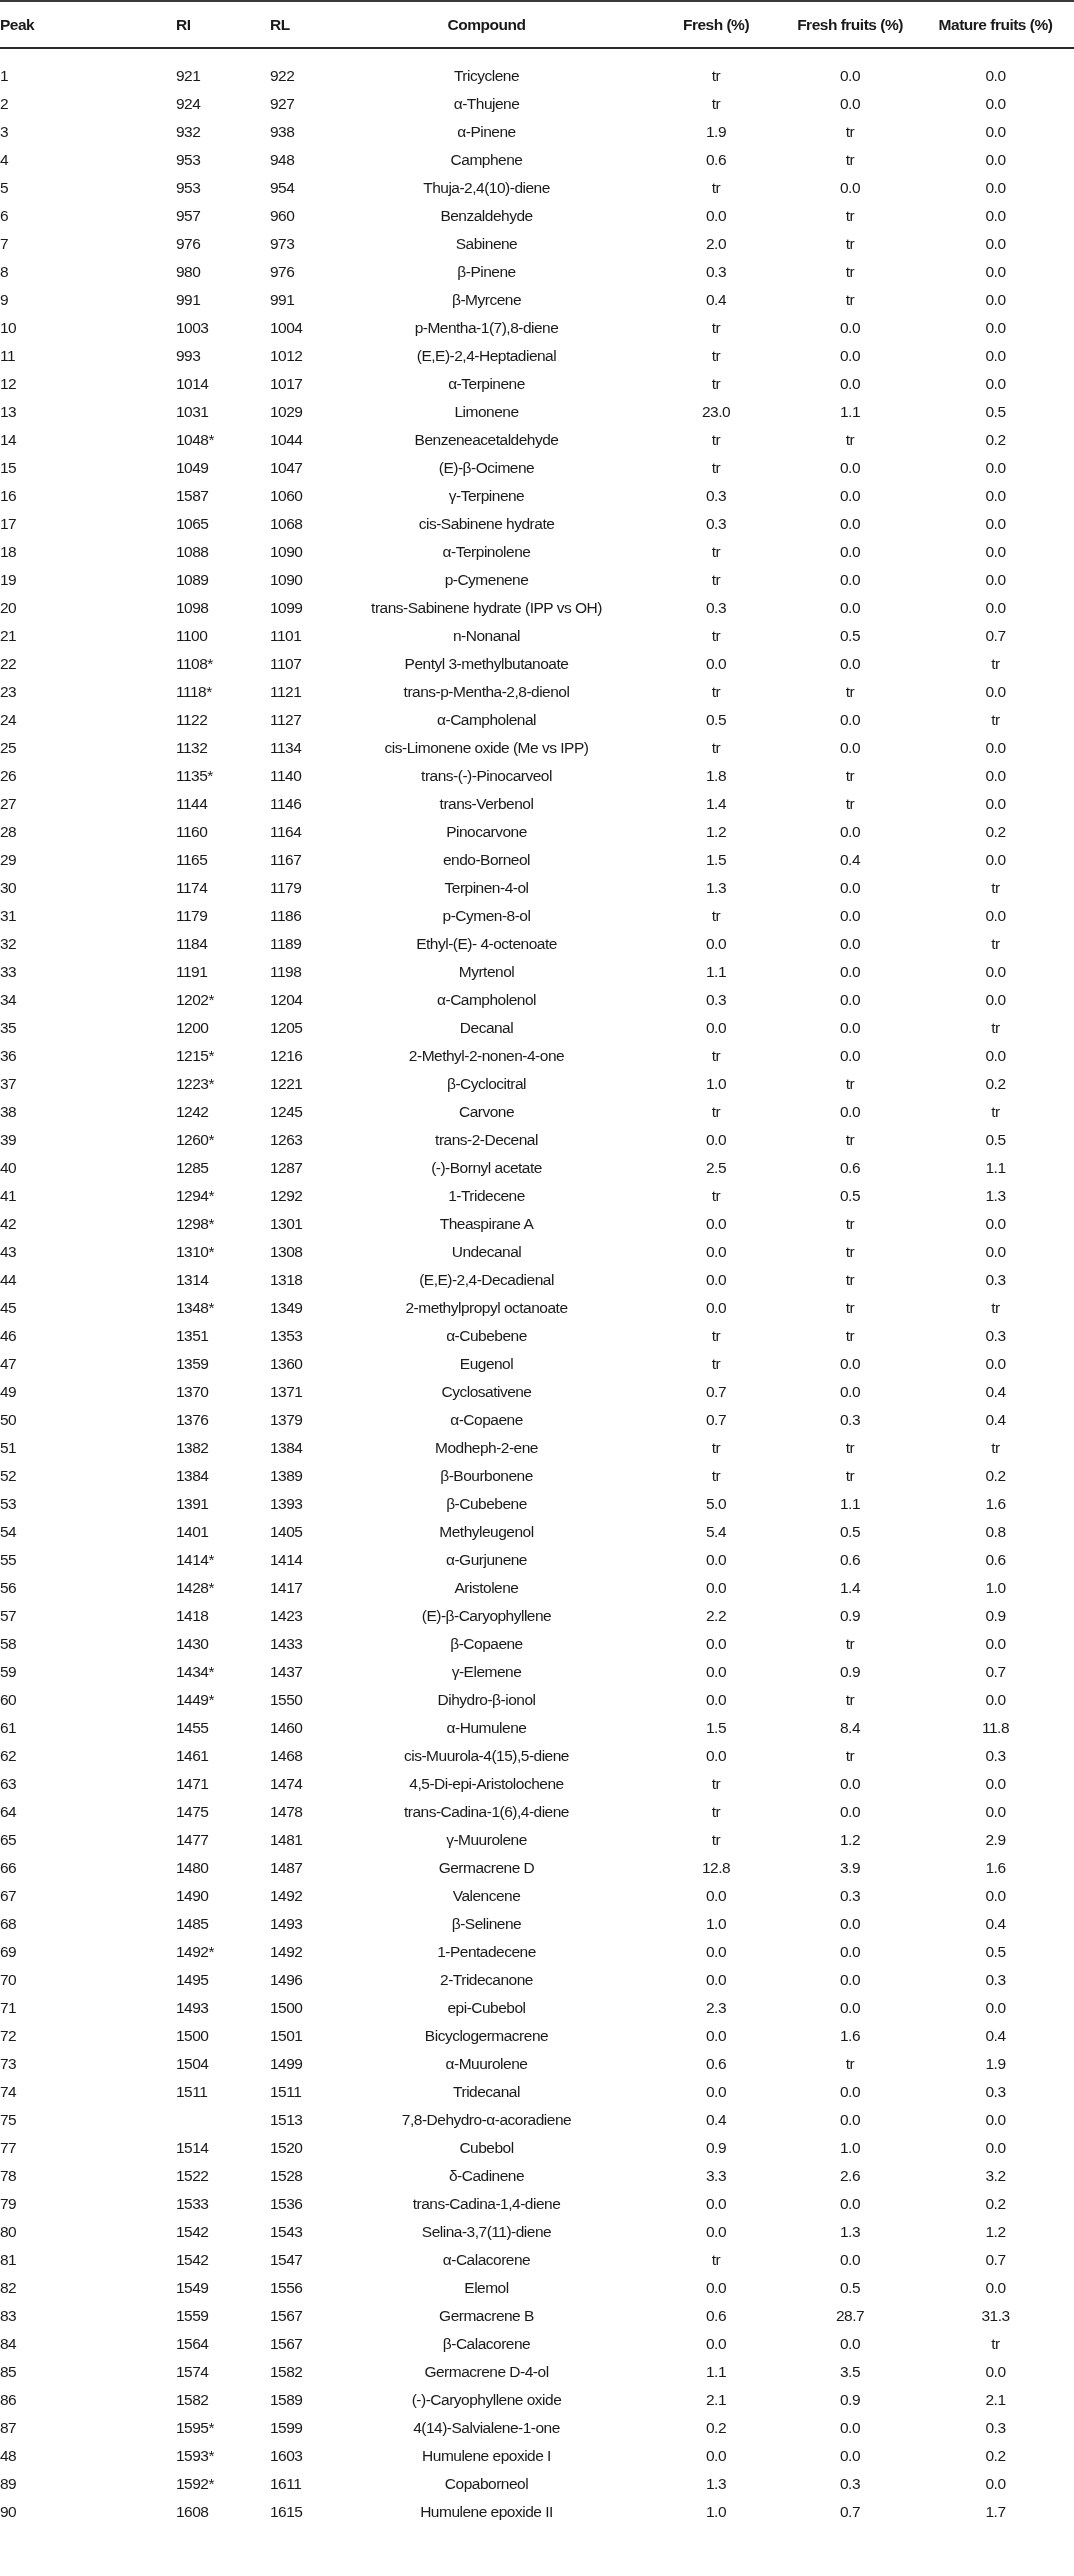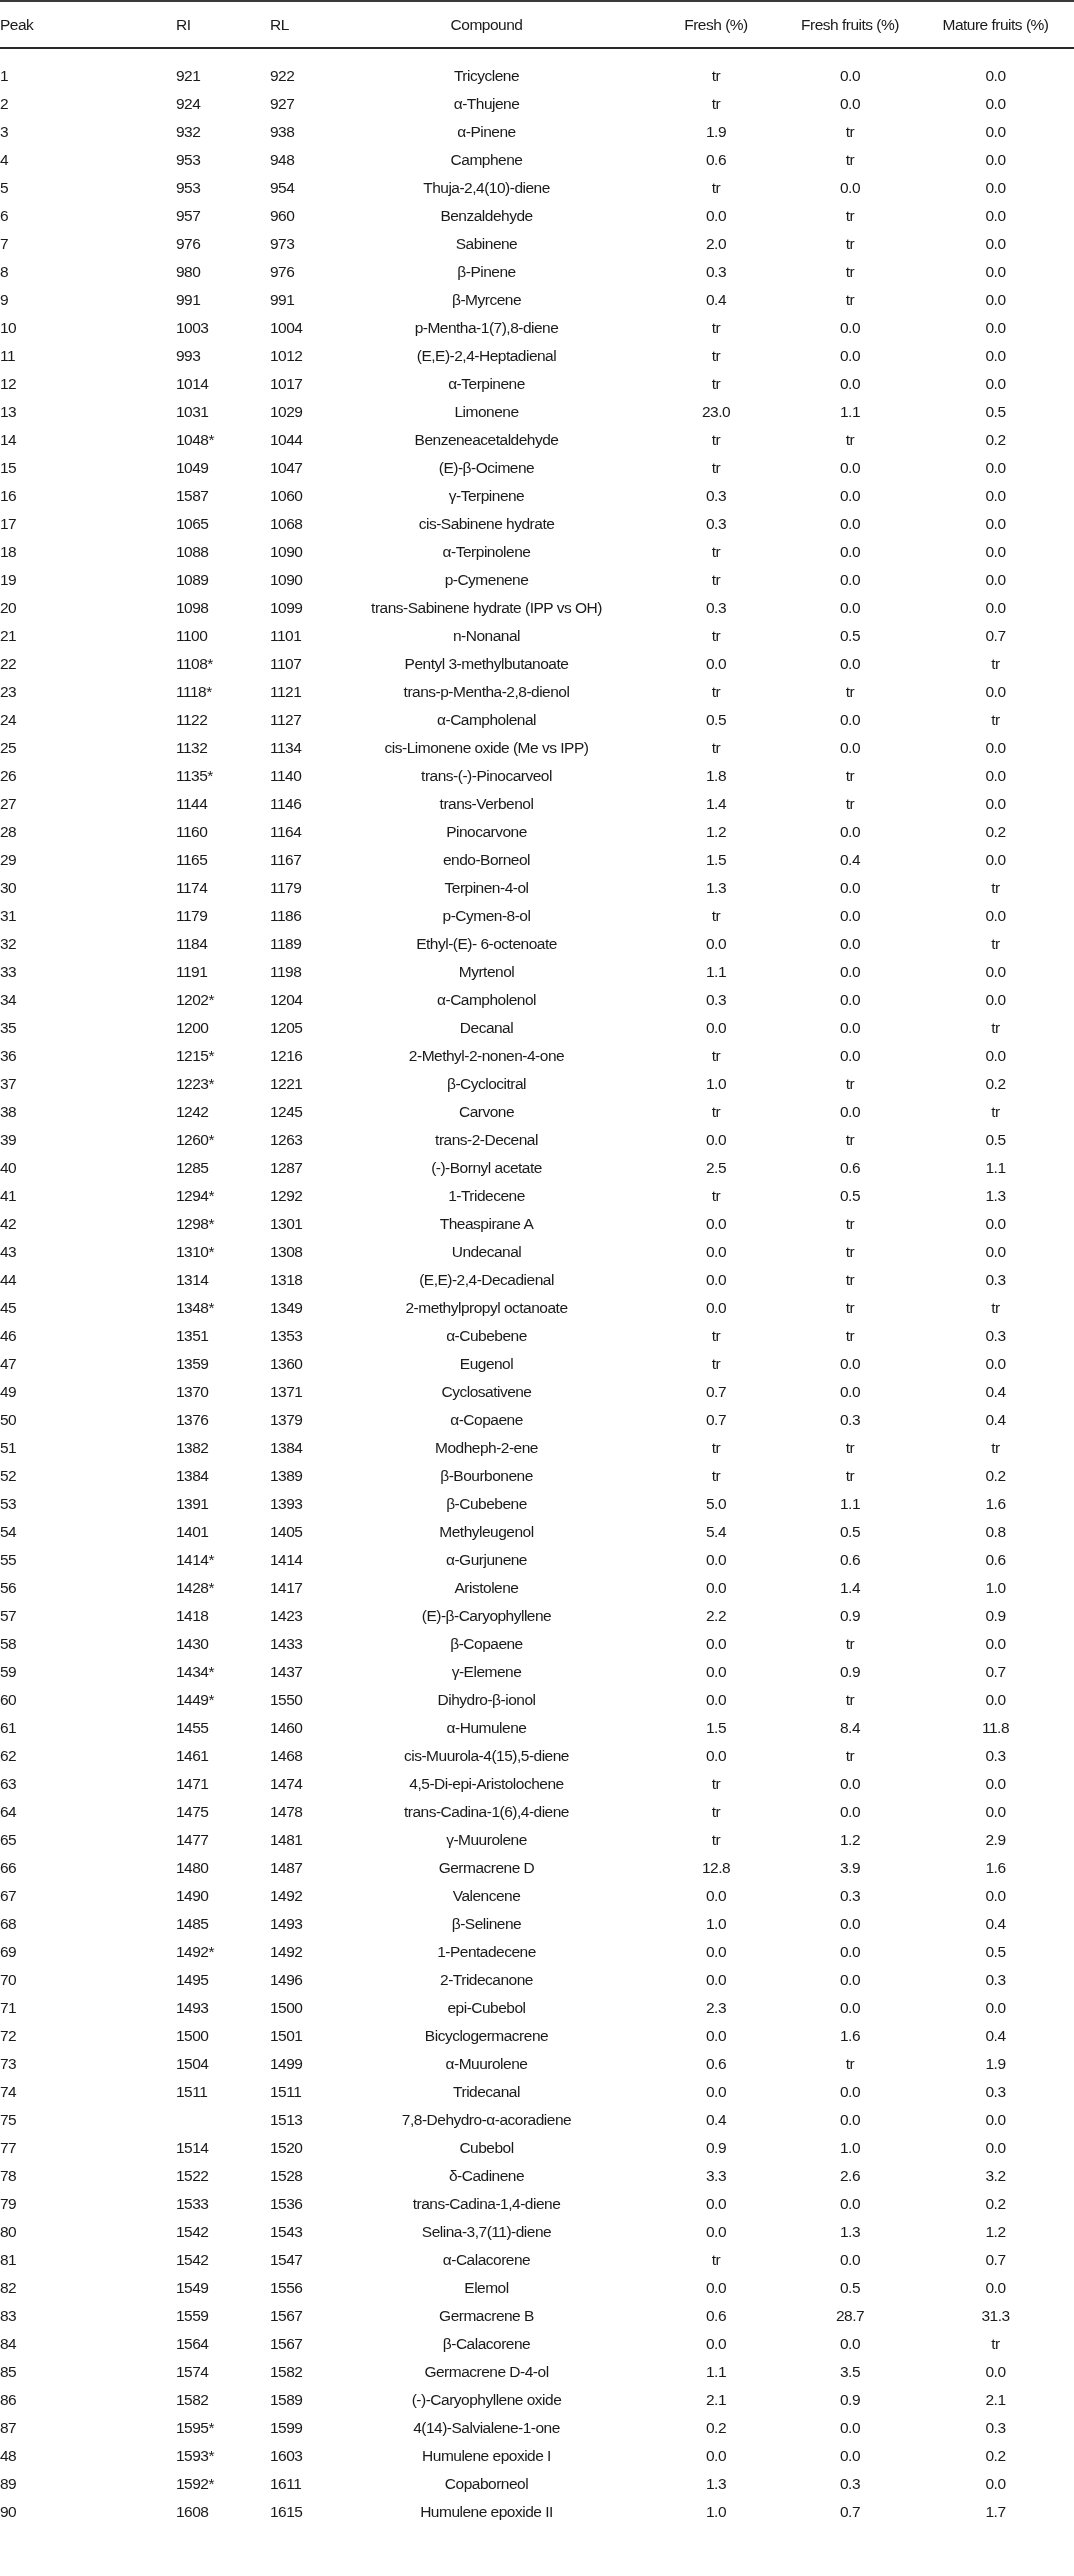--- a/index.html
+++ b/index.html
@@ -17,21 +17,21 @@
     letter-spacing: -0.5px;
   }
   table.comp col.c-peak { width: 129px; }
   table.comp col.c-ri { width: 113px; }
   table.comp col.c-rl { width: 82px; }
   table.comp col.c-comp { width: 325px; }
   table.comp col.c-stem { width: 134px; }
   table.comp col.c-fresh { width: 134px; }
   table.comp col.c-mature { width: 157px; }
   thead th {
-    font-weight: normal;
+    font-weight: bold;
     height: 45px;
     padding: 0;
     border-top: 2.1px solid #3a3a3a;
     border-bottom: 2.1px solid #2a2a2a;
     vertical-align: middle;
   }
   th.peak, td.peak { text-align: left; padding-left: 0; }
   th.ri, td.ri { text-align: left; padding-left: 47px; }
   th.rl, td.rl { text-align: left; padding-left: 28px; }
   th.comp, td.comp { text-align: center; }
@@ -346,21 +346,21 @@
           <td class="rl">1186</td>
           <td class="comp">p-Cymen-8-ol</td>
           <td class="num">tr</td>
           <td class="num">0.0</td>
           <td class="num">0.0</td>
         </tr>
         <tr>
           <td class="peak">32</td>
           <td class="ri">1184</td>
           <td class="rl">1189</td>
-          <td class="comp">Ethyl-(E)- 6-octenoate</td>
+          <td class="comp">Ethyl-(E)- 4-octenoate</td>
           <td class="num">0.0</td>
           <td class="num">0.0</td>
           <td class="num">tr</td>
         </tr>
         <tr>
           <td class="peak">33</td>
           <td class="ri">1191</td>
           <td class="rl">1198</td>
           <td class="comp">Myrtenol</td>
           <td class="num">1.1</td>

